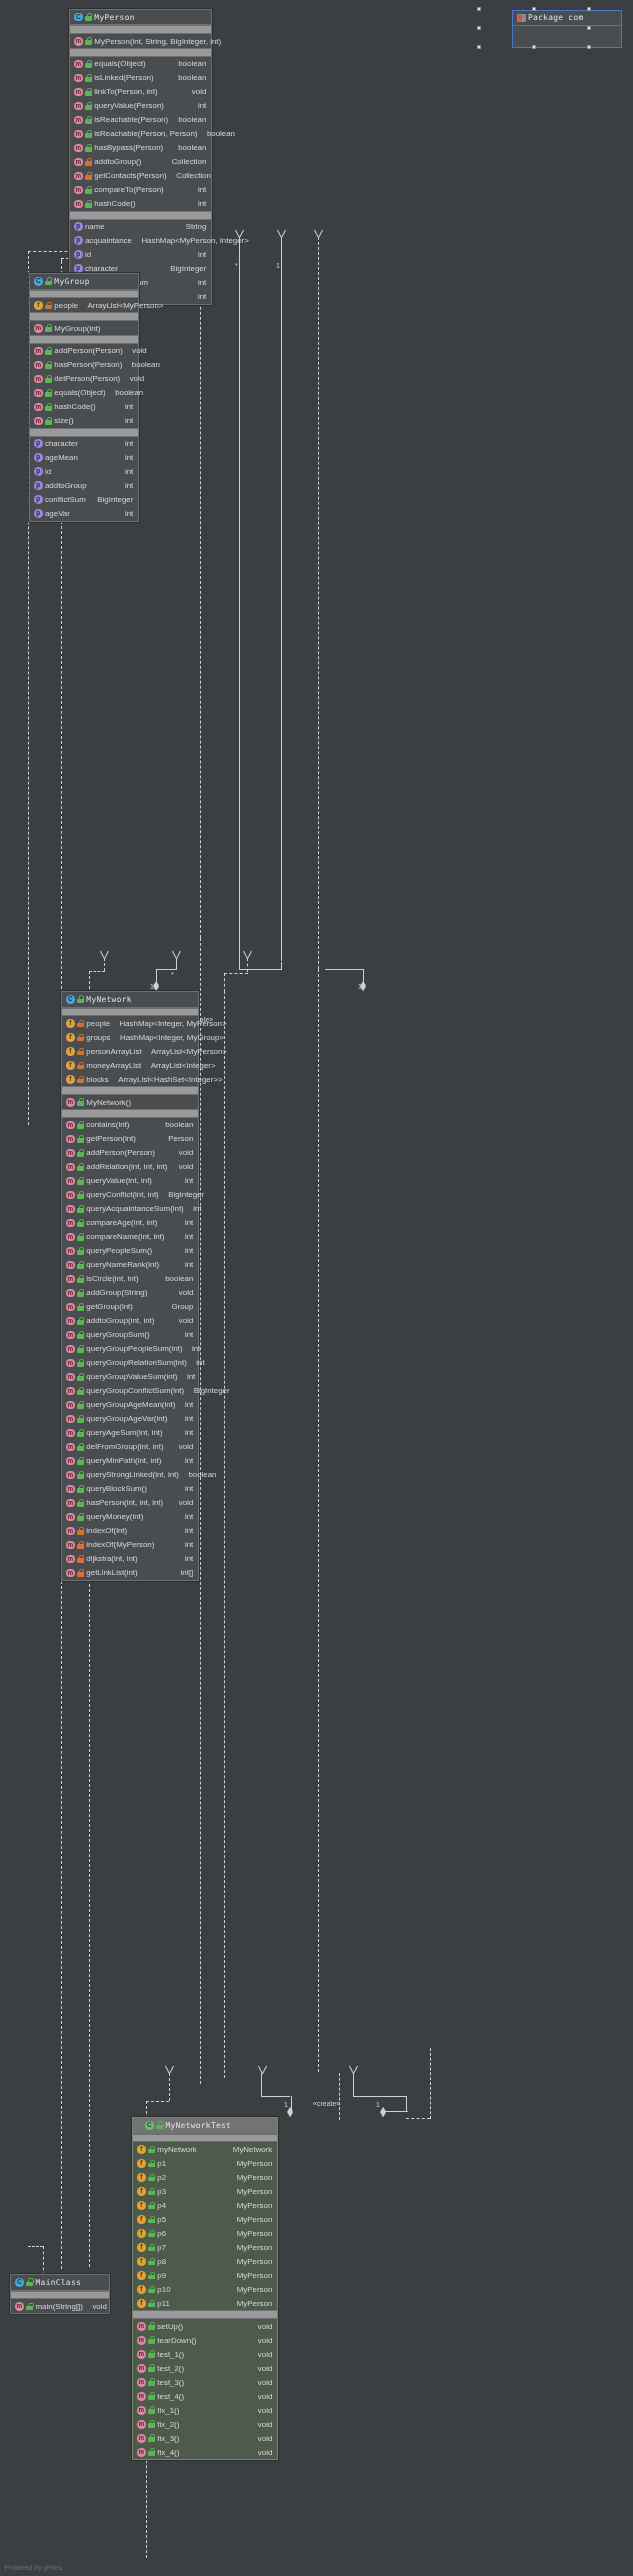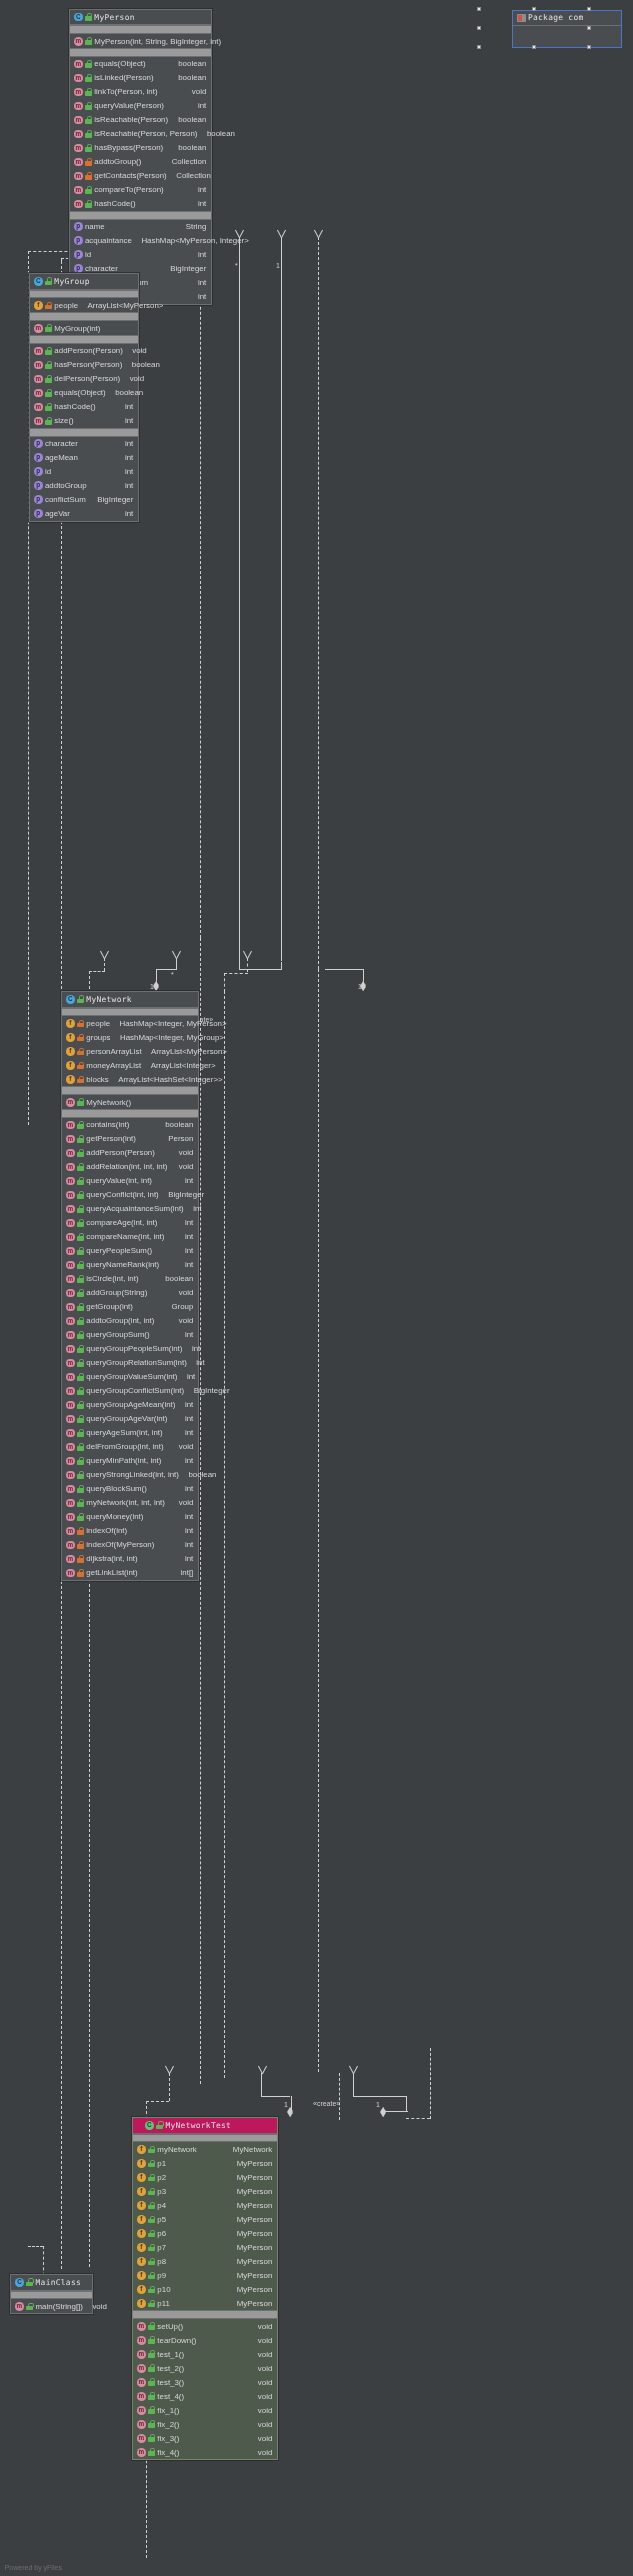--- a/index.html
+++ b/index.html
@@ -27,21 +27,21 @@
   }
   .uml.test { background: #4e5a4c; border-color: #77856f; }
   .title-row {
     display: flex; align-items: center;
     height: 15.8px;
     padding: 0 3.9px;
     gap: 2.4px;
     border-bottom: 0.8px solid #6d7072;
     background: #4a4d50;
   }
-  .uml.test .title-row { background: #be185d; padding-left: 12px; }
+  .uml.test .title-row { background: #737373; padding-left: 12px; }
   .title-text {
     font-family: "DejaVu Sans Mono", monospace;
     font-size: 7.9px;
     color: #e2e2e2;
     letter-spacing: 0.3px;
   }
   .sep {
     height: 8.7px;
     background: #9a9a9a;
     border-top: 0.8px solid #6d7072;
@@ -770,21 +770,21 @@
       <div class="row">
         <span class="ic ic-m">m</span>
         <span class="lk lk-pub"></span>
         <span class="nm">queryBlockSum()</span>
         <span class="sp"></span>
         <span class="ty">int</span>
       </div>
       <div class="row">
         <span class="ic ic-m">m</span>
         <span class="lk lk-pub"></span>
-        <span class="nm">myNetwork(int, int, int)</span>
+        <span class="nm">hasPerson(int, int, int)</span>
         <span class="sp"></span>
         <span class="ty">void</span>
       </div>
       <div class="row">
         <span class="ic ic-m">m</span>
         <span class="lk lk-pub"></span>
         <span class="nm">queryMoney(int)</span>
         <span class="sp"></span>
         <span class="ty">int</span>
       </div>
@@ -975,21 +975,21 @@
       </div>
       <div class="row">
         <span class="ic ic-m">m</span>
         <span class="lk lk-pub"></span>
         <span class="nm">fix_4()</span>
         <span class="sp"></span>
         <span class="ty">void</span>
       </div>
     </div>
 
-  <div class="uml" id="n-mainclass" style="left:10.2px; top:2274px; width:83px;">
+  <div class="uml" id="n-mainclass" style="left:10.2px; top:2274px; width:100px;">
       <div class="title-row">
         <span class="ic ic-c">C</span>
         <span class="lk lk-pub"></span>
         <span class="title-text">MainClass</span>
       </div>
       <div class="sep"></div>
       <div class="row">
         <span class="ic ic-m">m</span>
         <span class="lk lk-pub"></span>
         <span class="nm">main(String[])</span>

